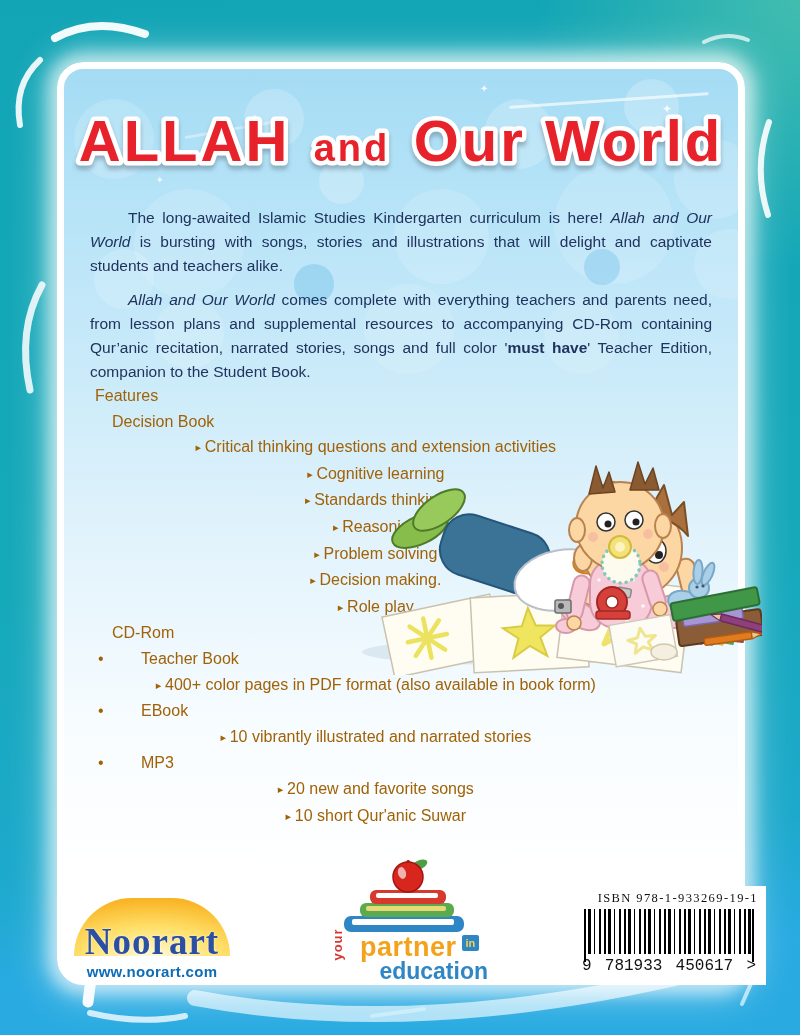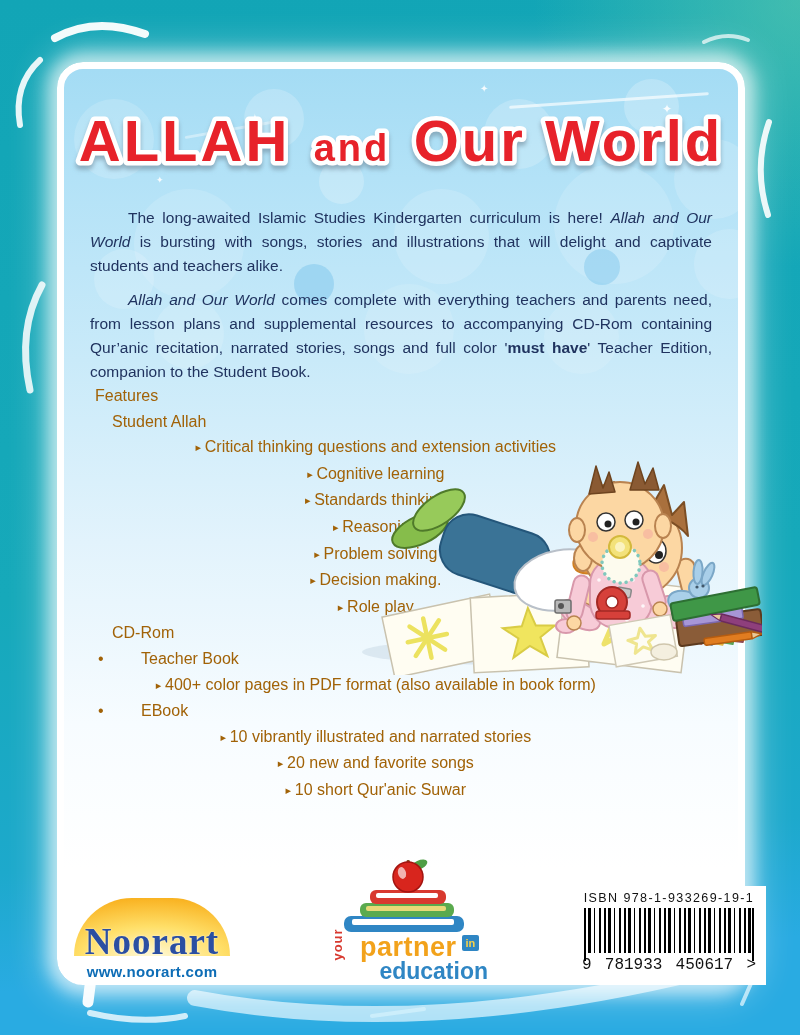--- a/index.html
+++ b/index.html
@@ -62,22 +62,22 @@
   .p-line1{position:absolute;left:30px;top:76px;white-space:nowrap;text-align:right;}
   .p-partner{color:#f2a21b;font-weight:bold;font-size:27px;letter-spacing:.5px;}
   .p-in{display:inline-block;background:#2f86c4;color:#f7d148;font-size:11px;font-weight:bold;
     padding:2px 4px;border-radius:2px;margin-left:5px;vertical-align:9px;}
   .p-edu{position:absolute;left:0;top:102px;width:158px;text-align:right;
     color:#2f86c4;font-weight:bold;font-size:23px;}
 
   
   .barcode{position:absolute;left:572px;top:886px;width:194px;height:99px;background:#ffffff;
     box-sizing:border-box;padding:5px 8px 4px;}
-  .isbn-label{font-family:Liberation Sans, sans-serif;font-size:12.5px;
-    letter-spacing:1.4px;color:#111;text-align:center;white-space:nowrap;}
+  .isbn-label{font-family:Liberation Serif, serif;font-size:12.5px;
+    letter-spacing:1.4px;color:#111;text-align:right;white-space:nowrap;}
   .bars{height:45px;margin:3px 4px 0;position:relative;
     background:repeating-linear-gradient(90deg,#000 0 2px,#fff 2px 4px,#000 4px 7px,#fff 7px 10px,#000 10px 11px,#fff 11px 15px,#000 15px 17px,#fff 17px 20px);}
   .bars::before,.bars::after{content:"";position:absolute;top:0;width:2px;height:53px;background:#000;}
   .bars::before{left:0;}
   .bars::after{right:0;}
   .digits{display:flex;justify-content:space-between;align-items:flex-end;margin:3px 2px 0;
     font-family:"Liberation Mono","DejaVu Sans Mono",monospace;font-size:16px;color:#111;}
 </style>
 </head>
 <body>
@@ -140,33 +140,34 @@
 </div>
 
 <div class="intro">
   <p><span>The long-awaited Islamic Studies Kindergarten curriculum is here! </span><span class="it">Allah and Our World</span><span> is bursting with songs, stories and illustrations that will delight and captivate students and teachers alike.</span></p>
   <p><span class="it">Allah and Our World</span><span> comes complete with everything teachers and parents need, from lesson plans and supplemental resources to accompanying CD-Rom containing Qur’anic recitation, narrated stories, songs and full color '</span><span class="bold">must have</span><span>' Teacher Edition, companion to the Student Book.</span></p>
 </div>
 
 <div class="features">
   <div class="feat-row feat-heading">Features</div>
 
-  <div class="feat-row level-group"><span>Student Allah</span></div>
+  <div class="feat-row level-group"><span>Decision Book</span></div>
   <div class="feat-row level-sub"><span class="marker arrow">▸</span><span>Critical thinking questions and extension activities</span></div>
   <div class="feat-row level-sub"><span class="marker arrow">▸</span><span>Cognitive learning</span></div>
   <div class="feat-row level-sub"><span class="marker arrow">▸</span><span>Standards thinking</span></div>
   <div class="feat-row level-sub"><span class="marker arrow">▸</span><span>Reasoning</span></div>
   <div class="feat-row level-sub"><span class="marker arrow">▸</span><span>Problem solving</span></div>
   <div class="feat-row level-sub"><span class="marker arrow">▸</span><span>Decision making.</span></div>
   <div class="feat-row level-sub"><span class="marker arrow">▸</span><span>Role play</span></div>
   <div class="feat-row level-group"><span>CD-Rom</span></div>
   <div class="feat-row level-bullet"><span class="marker bullet">•</span><span>Teacher Book</span></div>
   <div class="feat-row level-sub"><span class="marker arrow">▸</span><span>400+ color pages in PDF format (also available in book form)</span></div>
   <div class="feat-row level-bullet"><span class="marker bullet">•</span><span>EBook</span></div>
   <div class="feat-row level-sub"><span class="marker arrow">▸</span><span>10 vibrantly illustrated and narrated stories</span></div>
+  <div class="feat-row level-bullet"><span class="marker bullet">•</span><span>MP3</span></div>
   <div class="feat-row level-sub"><span class="marker arrow">▸</span><span>20 new and favorite songs</span></div>
   <div class="feat-row level-sub"><span class="marker arrow">▸</span><span>10 short Qur'anic Suwar</span></div>
 </div>
 
 <svg class="illus" viewBox="0 0 450 245">
 
   <ellipse cx="200" cy="222" rx="150" ry="13" fill="#a9bfd1" opacity="0.28"></ellipse>
   <ellipse cx="310" cy="203" rx="75" ry="10" fill="#a9bfd1" opacity="0.28"></ellipse>
 
   <g>

